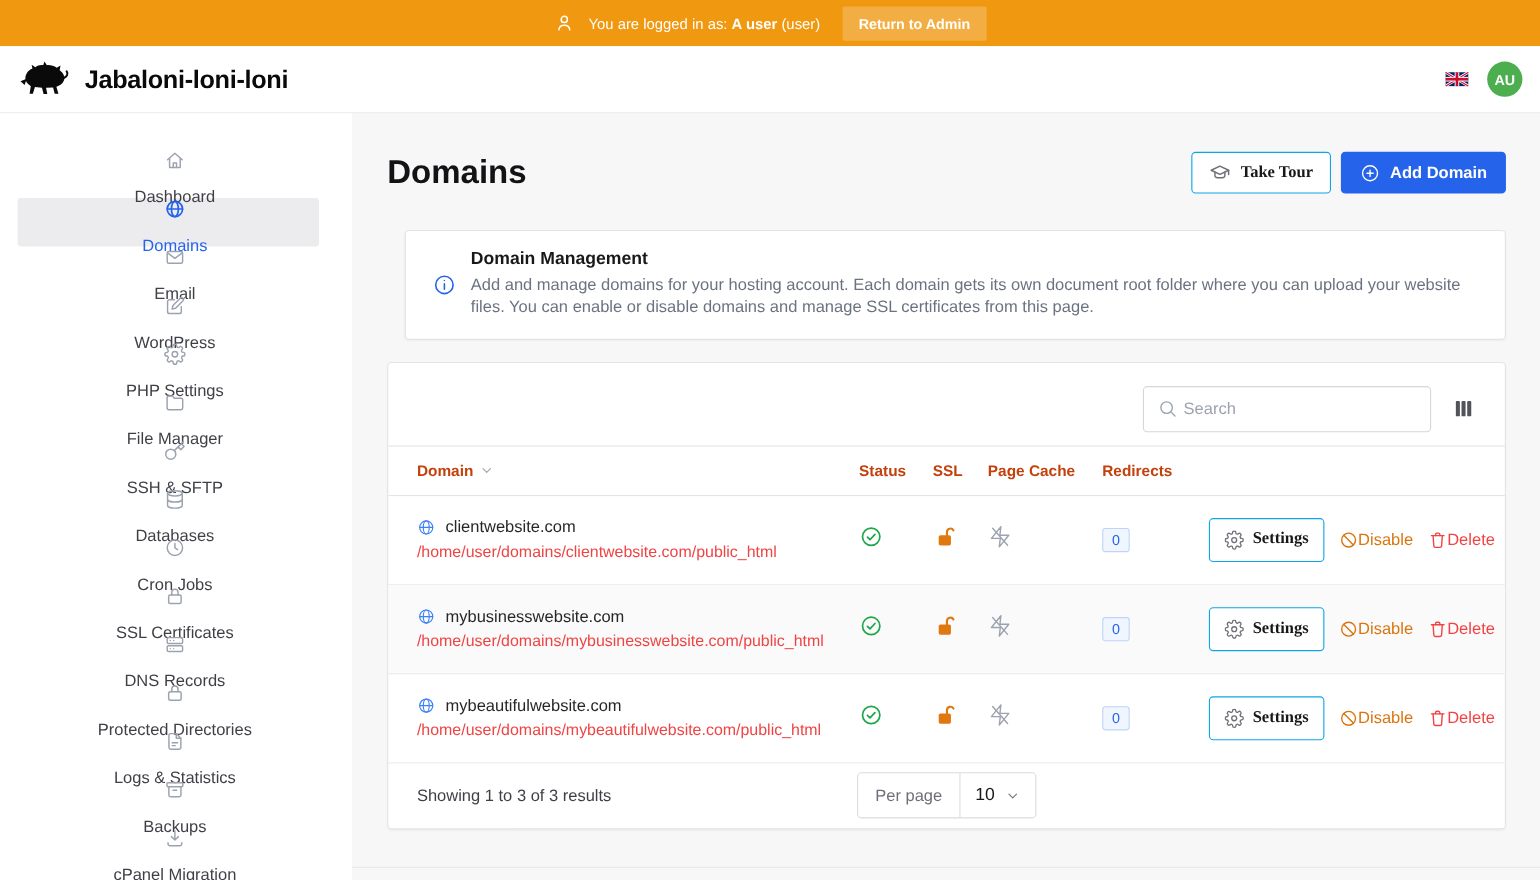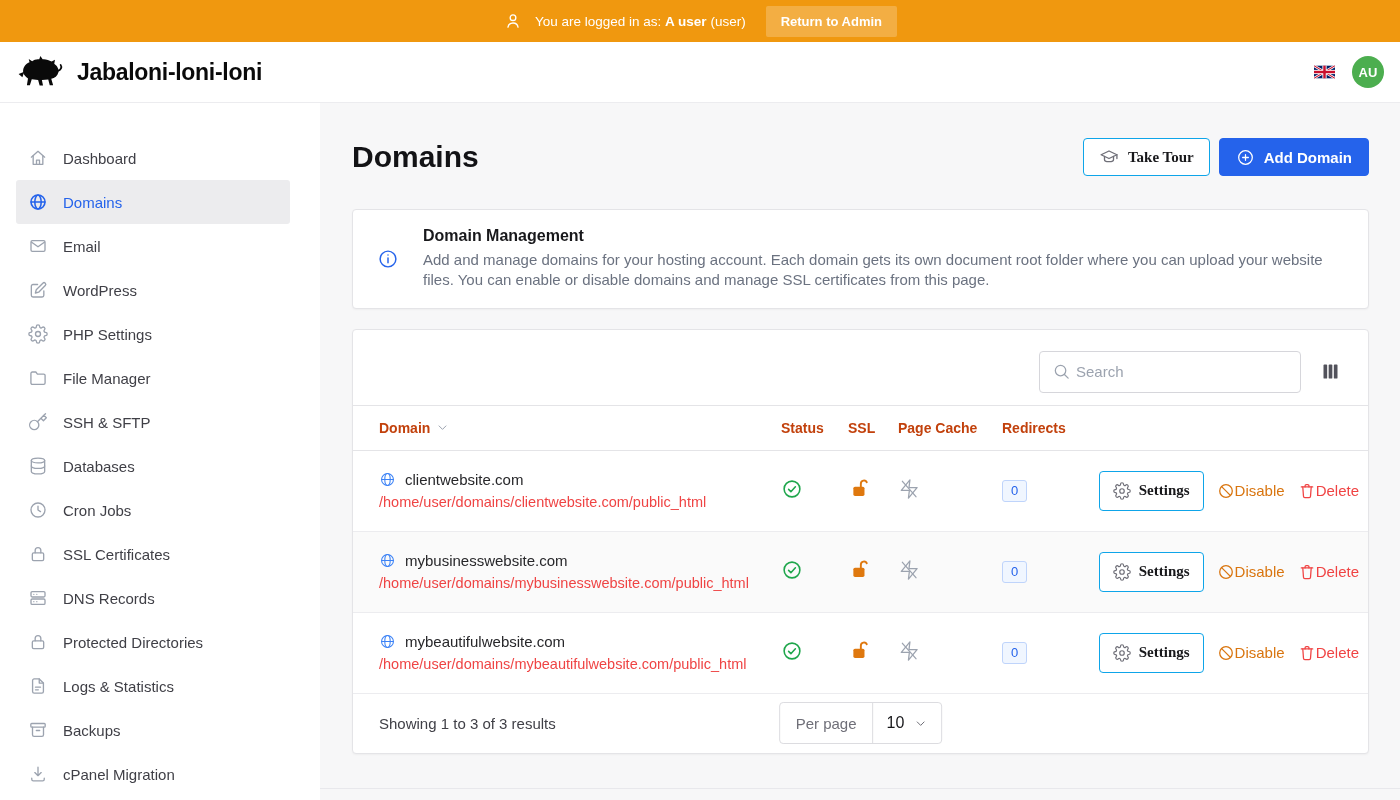--- a/index.html
+++ b/index.html
@@ -18,39 +18,39 @@
   .header { height:61px; background:#fff; border-bottom:1px solid #ececef; display:flex; align-items:center; padding:0 16px; }
   .brand { display:flex; align-items:center; gap:13px; }
   .brand-title { font-size:23px; font-weight:700; color:#0a0a0a; letter-spacing:-.3px; }
   .header-right { margin-left:auto; display:flex; align-items:center; gap:17px; }
   .flag { display:block; border-radius:1px; cursor:pointer; }
   .avatar { width:32px; height:32px; border-radius:50%; background:#4cae4f; color:#fff; font-size:13px; font-weight:700; display:flex; align-items:center; justify-content:center; cursor:pointer; }
 
   
   .layout { display:flex; height:697px; }
   .sidebar { width:320px; flex-shrink:0; background:#fff; padding-top:33px; }
-  .nav-item { height:44px; margin:0 30px 0 16px; padding-left:12px; border-radius:3px; display:flex; align-items:center; gap:15px; font-size:15px; color:#3f3f46; cursor:pointer; }
+  .nav-item { height:44px; margin:0 30px 0 16px; padding-left:12px; border-radius:3px; display:flex; align-items:center; gap:15px; font-size:15px; color:#3f3f46; cursor:pointer;flex-direction:column; }
   .nav-item svg { color:#9ca3af; }
   .nav-item.active { background:#ececee; color:#2563eb; font-weight:500; }
   .nav-item.active svg { color:#2563eb; stroke-width:1.9; }
 
   .main { flex:1; padding:35px 31px 0 32px; }
 
   
   .page-head { display:flex; align-items:center; justify-content:space-between; margin-bottom:33px; }
   .page-title { font-size:30px; font-weight:700; color:#131316; }
   .head-actions { display:flex; gap:9px; }
   .btn { display:flex; align-items:center; gap:9px; height:38px; border-radius:4px; font-family:inherit; font-size:15px; font-weight:600; cursor:pointer; }
   .btn-secondary { background:#fff; border:1px solid #0ea5e9; color:#18181b; padding:0 15px;font-family:Liberation Serif, serif; }
   .btn-secondary svg { color:#6f6f78; }
   .btn-primary { background:#2563eb; border:1px solid #2563eb; color:#fff; padding:0 16px; }
 
   
   .card { background:#fff; border:1px solid #e4e4e7; border-radius:4px; box-shadow:0 1px 2px rgba(0,0,0,.04); }
-  .info-card { display:flex; align-items:center; gap:24px; padding:17px 24px; margin-bottom:20px; }
+  .info-card { display:flex; align-items:center; gap:13px; padding:17px 24px; margin-bottom:20px;margin-left:16px; }
   .info-card svg { color:#2563eb; }
   .info-body { flex:1; }
   .info-title { font-size:16px; font-weight:700; color:#18181b; margin-bottom:5px; }
   .info-desc { font-size:15px; color:#6b7280; line-height:1.36; max-width:935px; }
 
   
   .table-toolbar { display:flex; justify-content:flex-end; align-items:center; gap:19px; padding:21px 27px 12px 26px; }
   .search-box { width:262px; height:42px; border:1px solid #d6d6db; border-radius:4px; display:flex; align-items:center; gap:5px; padding:0 12px; color:#9ca3af; }
   .search-box input { border:none; outline:none; flex:1; font-family:inherit; font-size:15px; color:#18181b; background:transparent; }
   .search-box input::placeholder { color:#9ca3af; }

